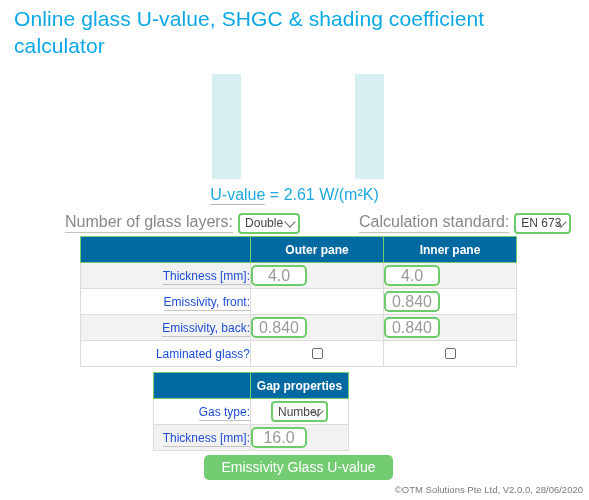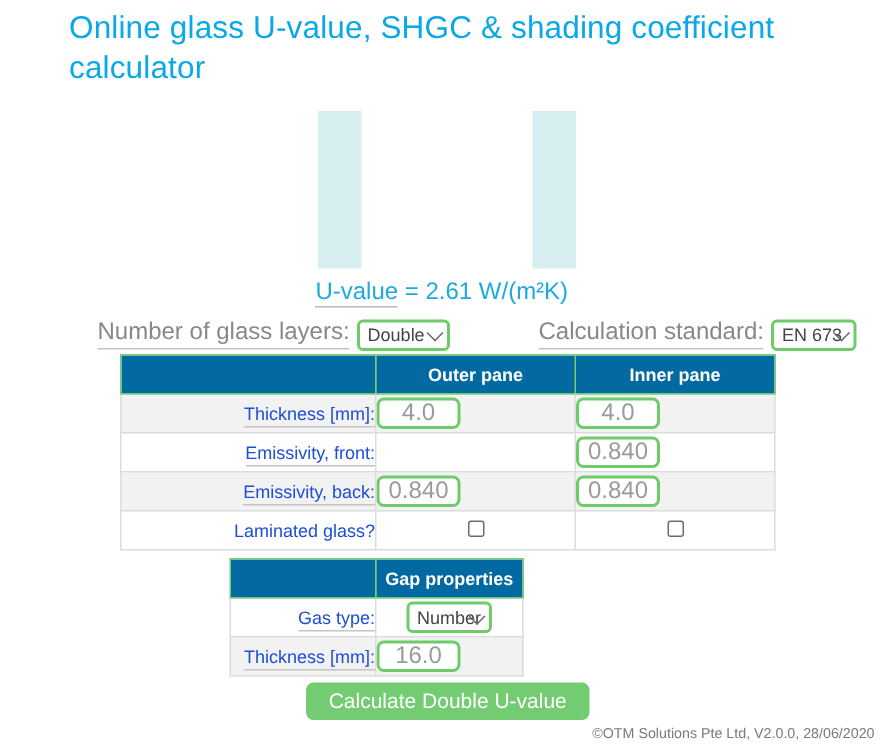--- a/index.html
+++ b/index.html
@@ -20,21 +20,20 @@
   .page-title {
     position: absolute;
     left: 14px;
     top: 5px;
     width: 540px;
     font-size: 21px;
     line-height: 27px;
     color: #0aa8e6;
     font-weight: 400;
     letter-spacing: 0.1px;
-    margin-left: 32px;
   }
 
   
   .glass-diagram {
     position: absolute;
     left: 0;
     top: 74px;
     width: 589px;
     height: 106px;
   }
@@ -322,15 +321,15 @@
     </tr>
     <tr class="shaded">
       <td class="rowlabel"><span class="hint">Thickness [mm]:</span></td>
       <td class="cell">
         <div class="txtin">16.0</div>
       </td>
     </tr>
   </tbody>
 </table>
 
-<button class="calc-btn">Calculate Double U-value</button>
+<button class="calc-btn">Emissivity Glass U-value</button>
 
 <div class="footer">©OTM Solutions Pte Ltd, V2.0.0, 28/06/2020</div>
 
 </body></html>

